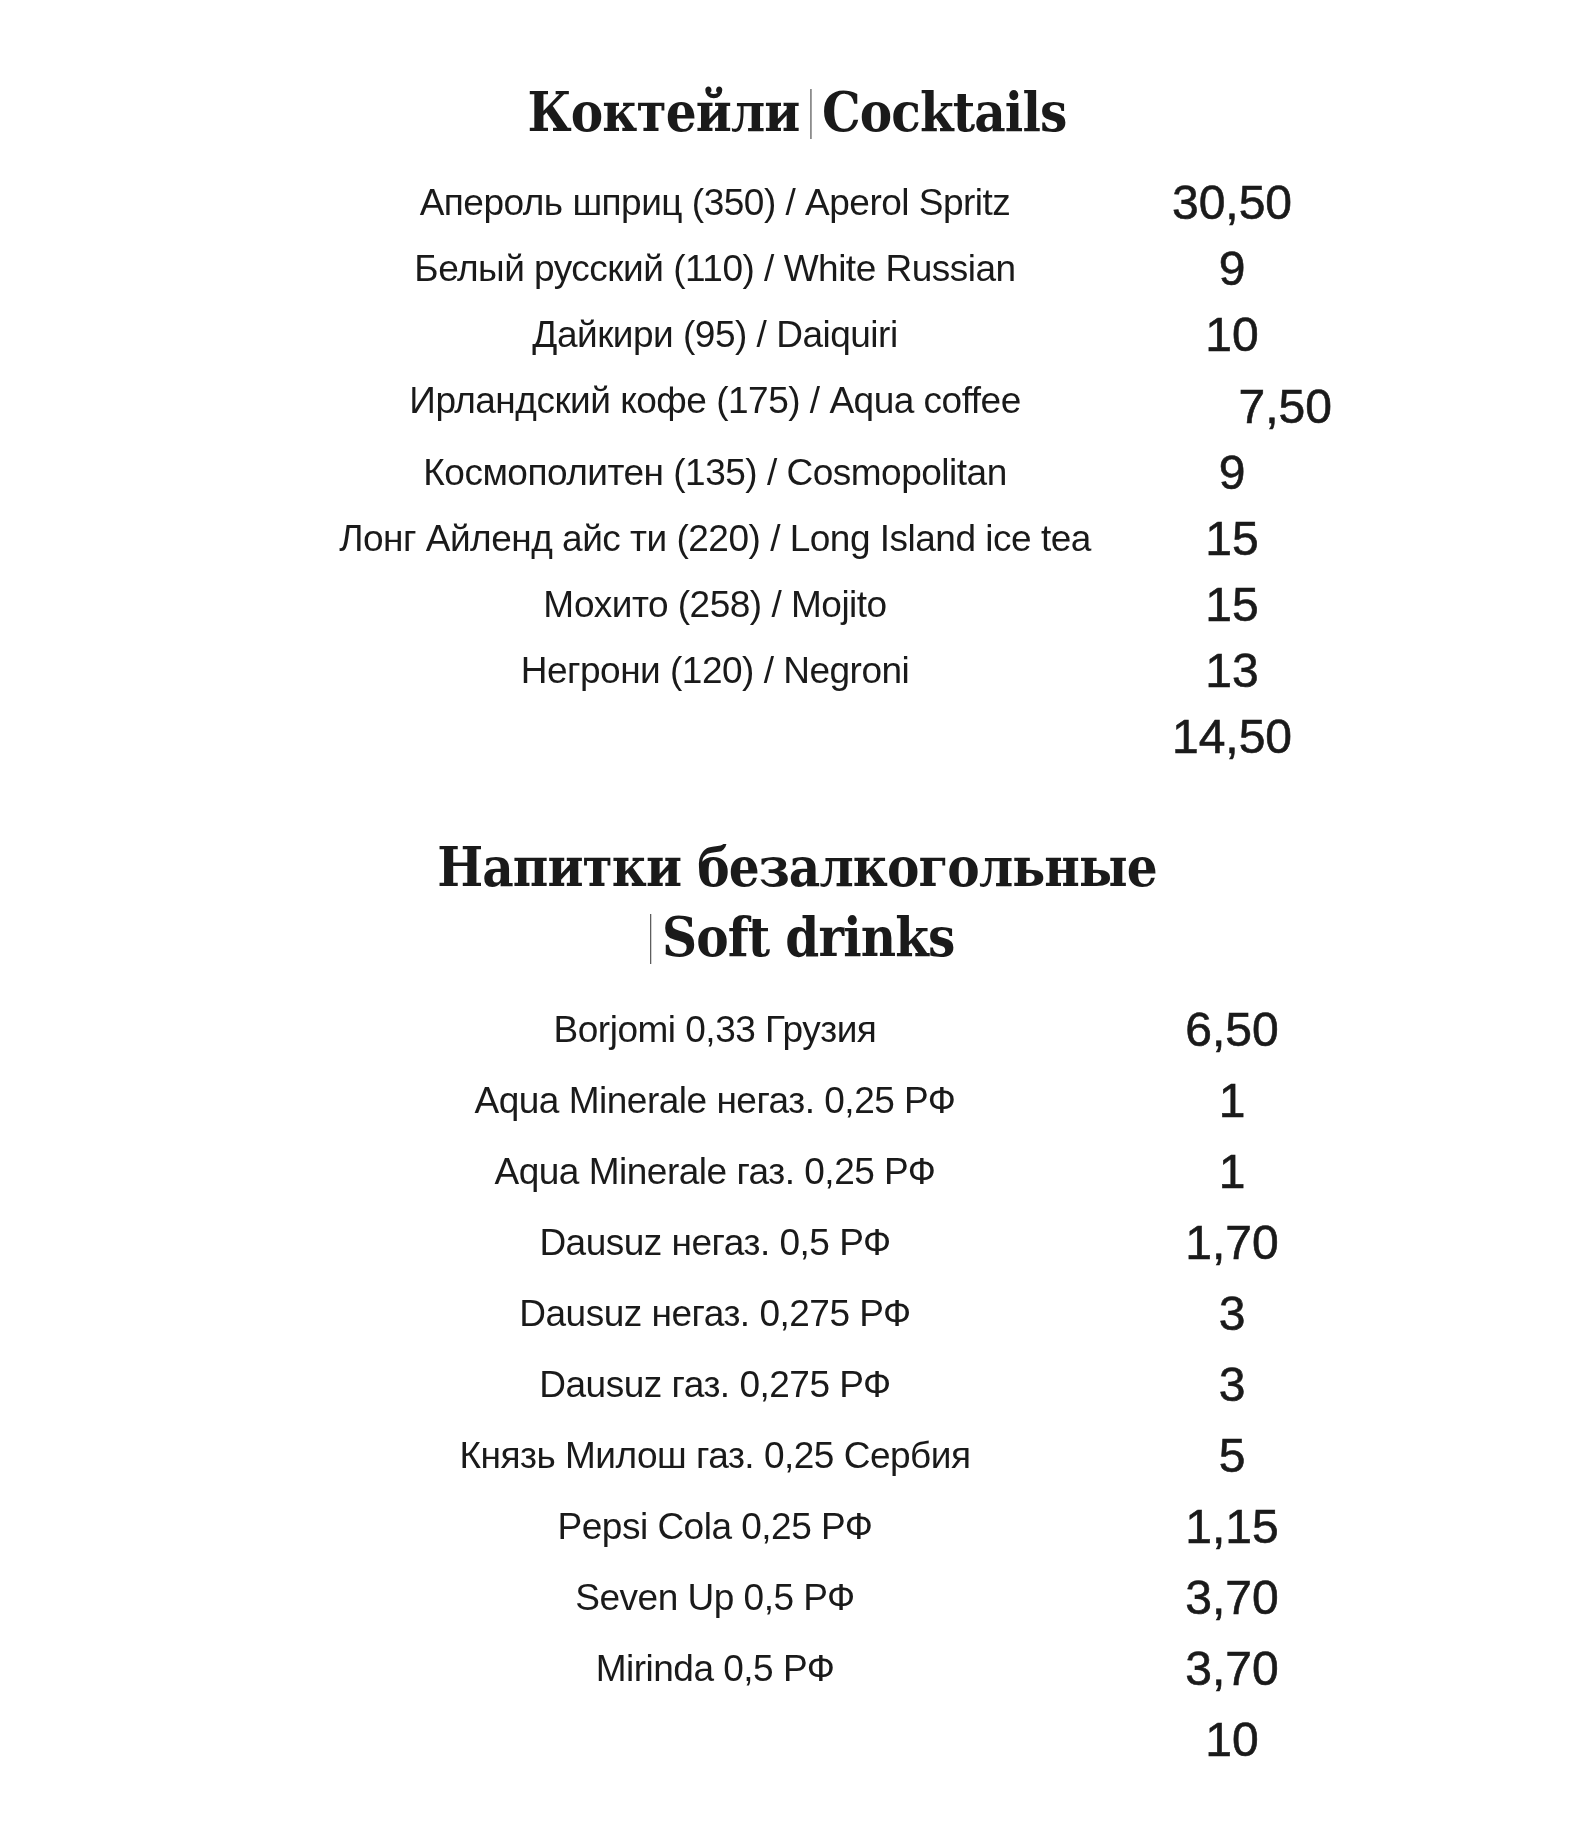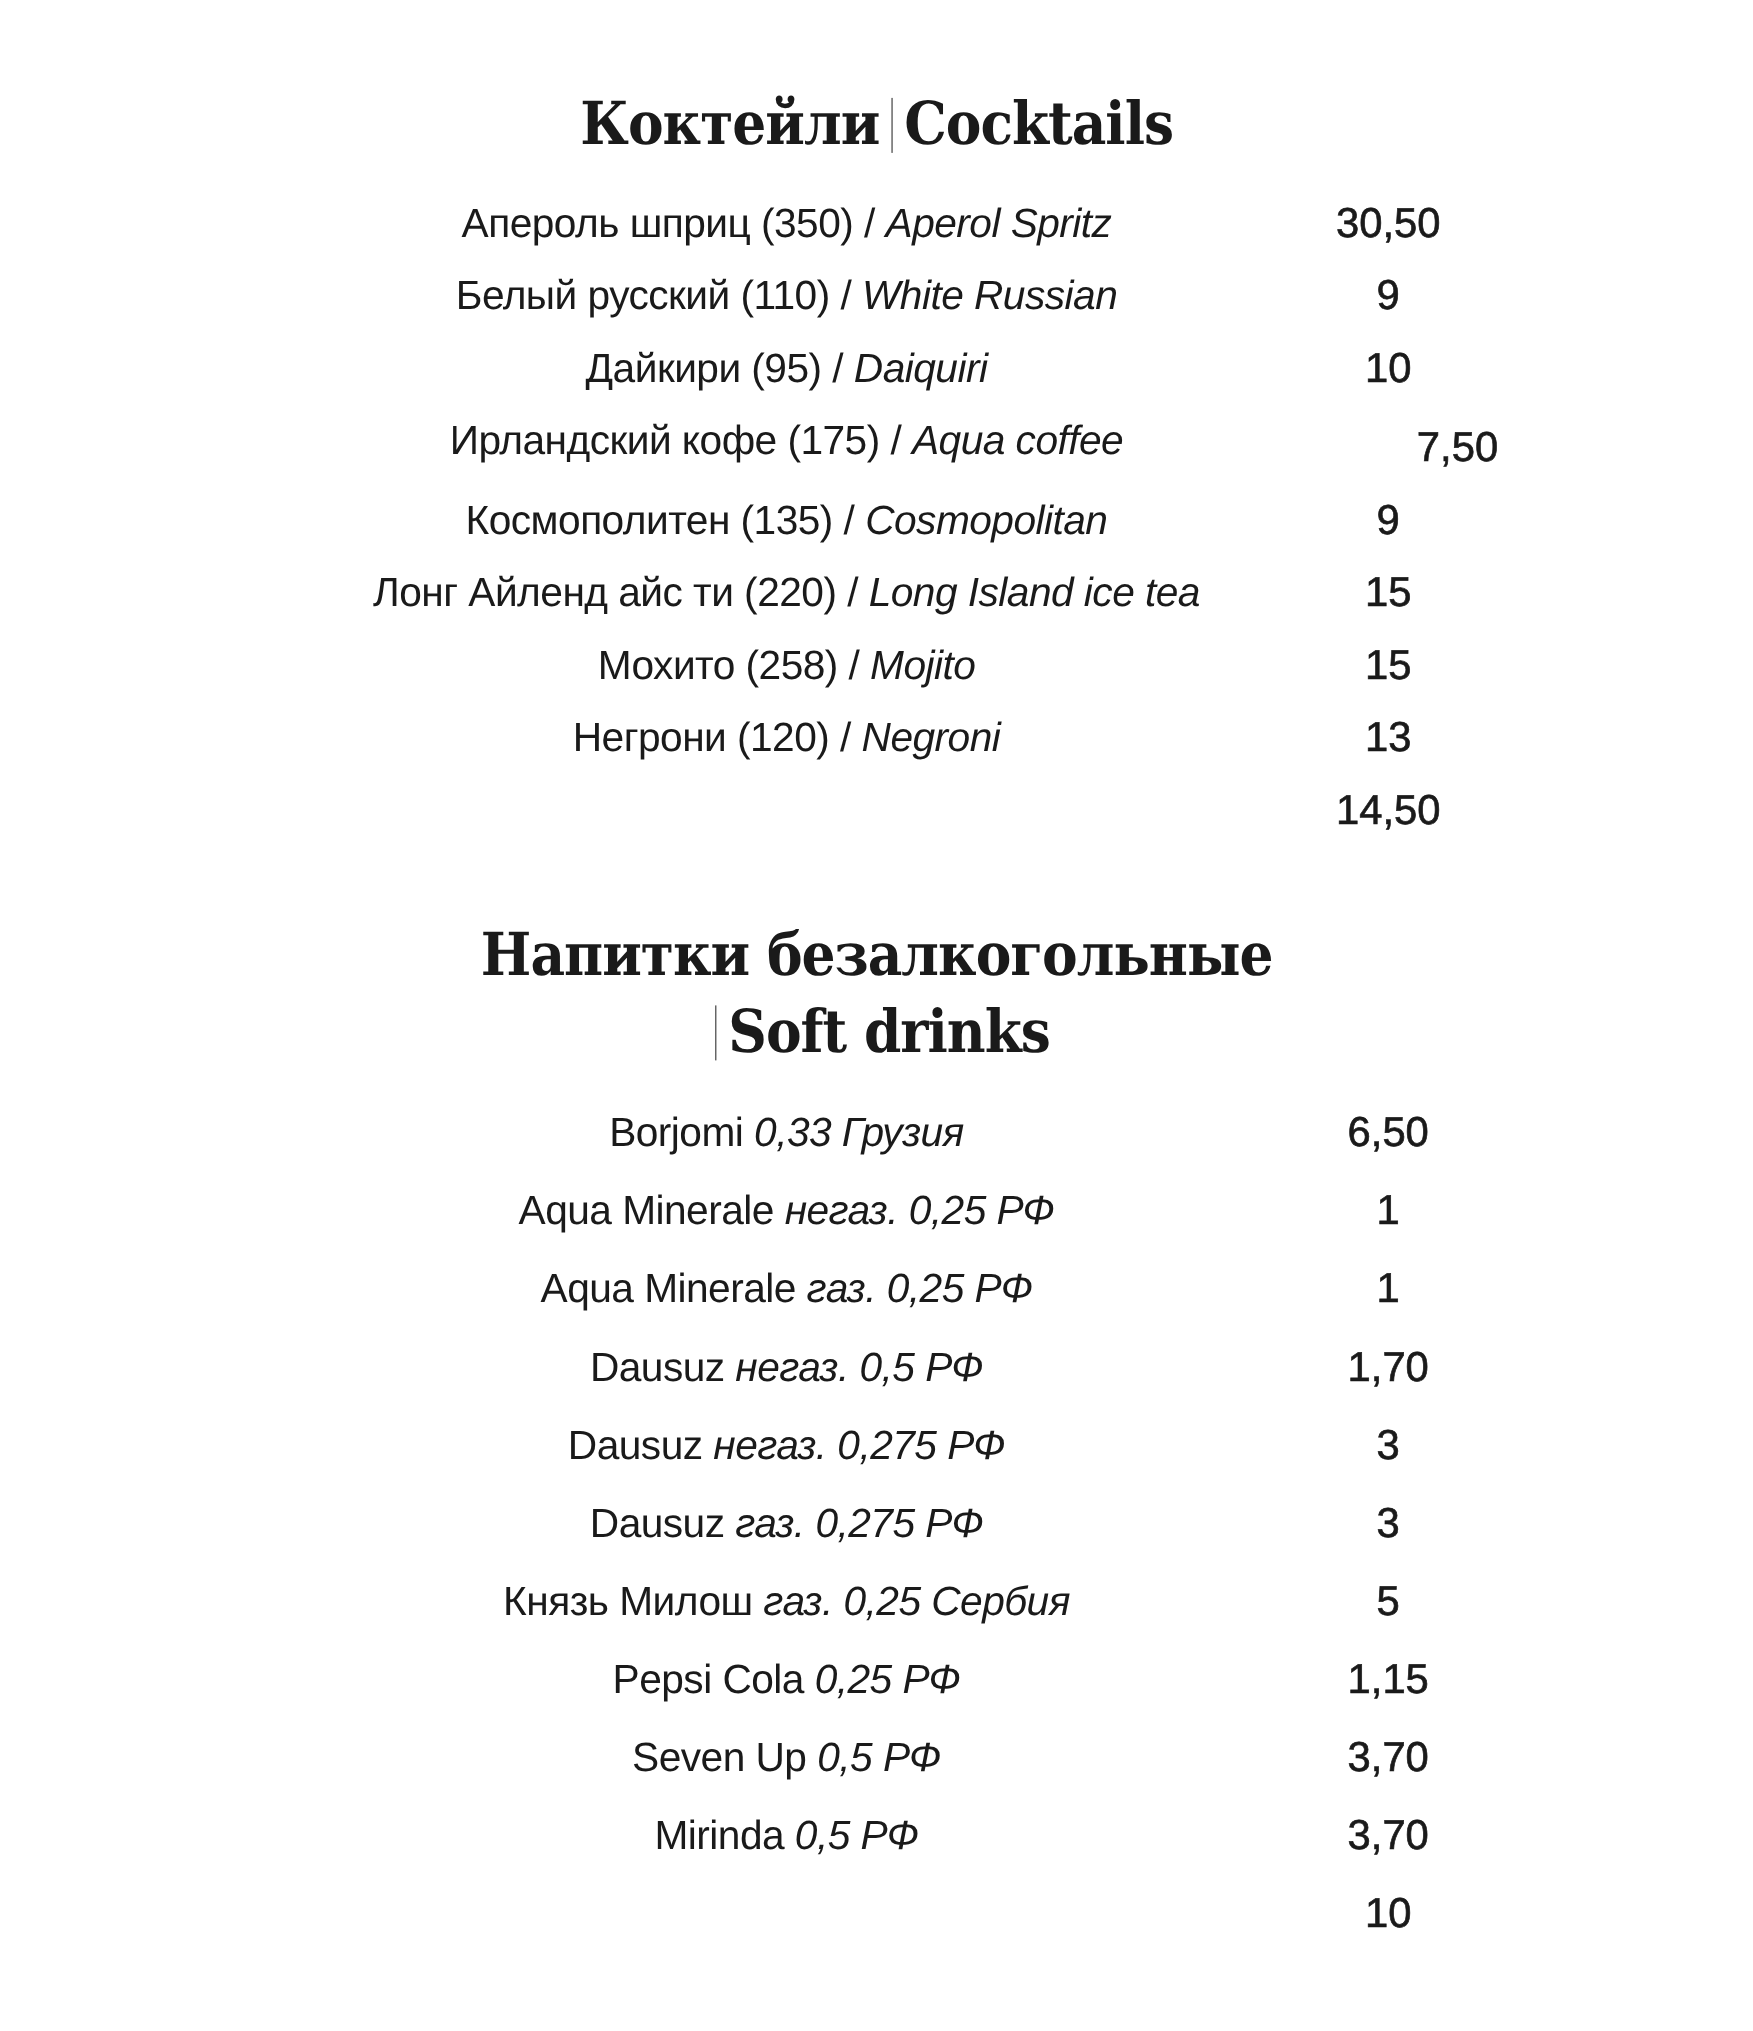--- a/index.html
+++ b/index.html
@@ -47,28 +47,27 @@
       left: 190px;
       width: 1050px;
       text-align: center;
       font-size: 37px;
       line-height: 50px;
       white-space: nowrap;
       letter-spacing: -0.5px;
       color: #1a1a1a;
     }
     .row .name .it {
-      font-style: italic;
     }
     .row .price {
       position: absolute;
-      left: 1162px;
+      left: 1132px;
       width: 200px;
       text-align: center;
-      font-size: 38px;
+      font-size: 48px;
       line-height: 50px;
       font-weight: normal;
       color: #1a1a1a;
       -webkit-text-stroke: 0.6px #1a1a1a;
     }
   </style>
 </head>
 <body>
 
 <div class="section-title" style="top:80px;">

